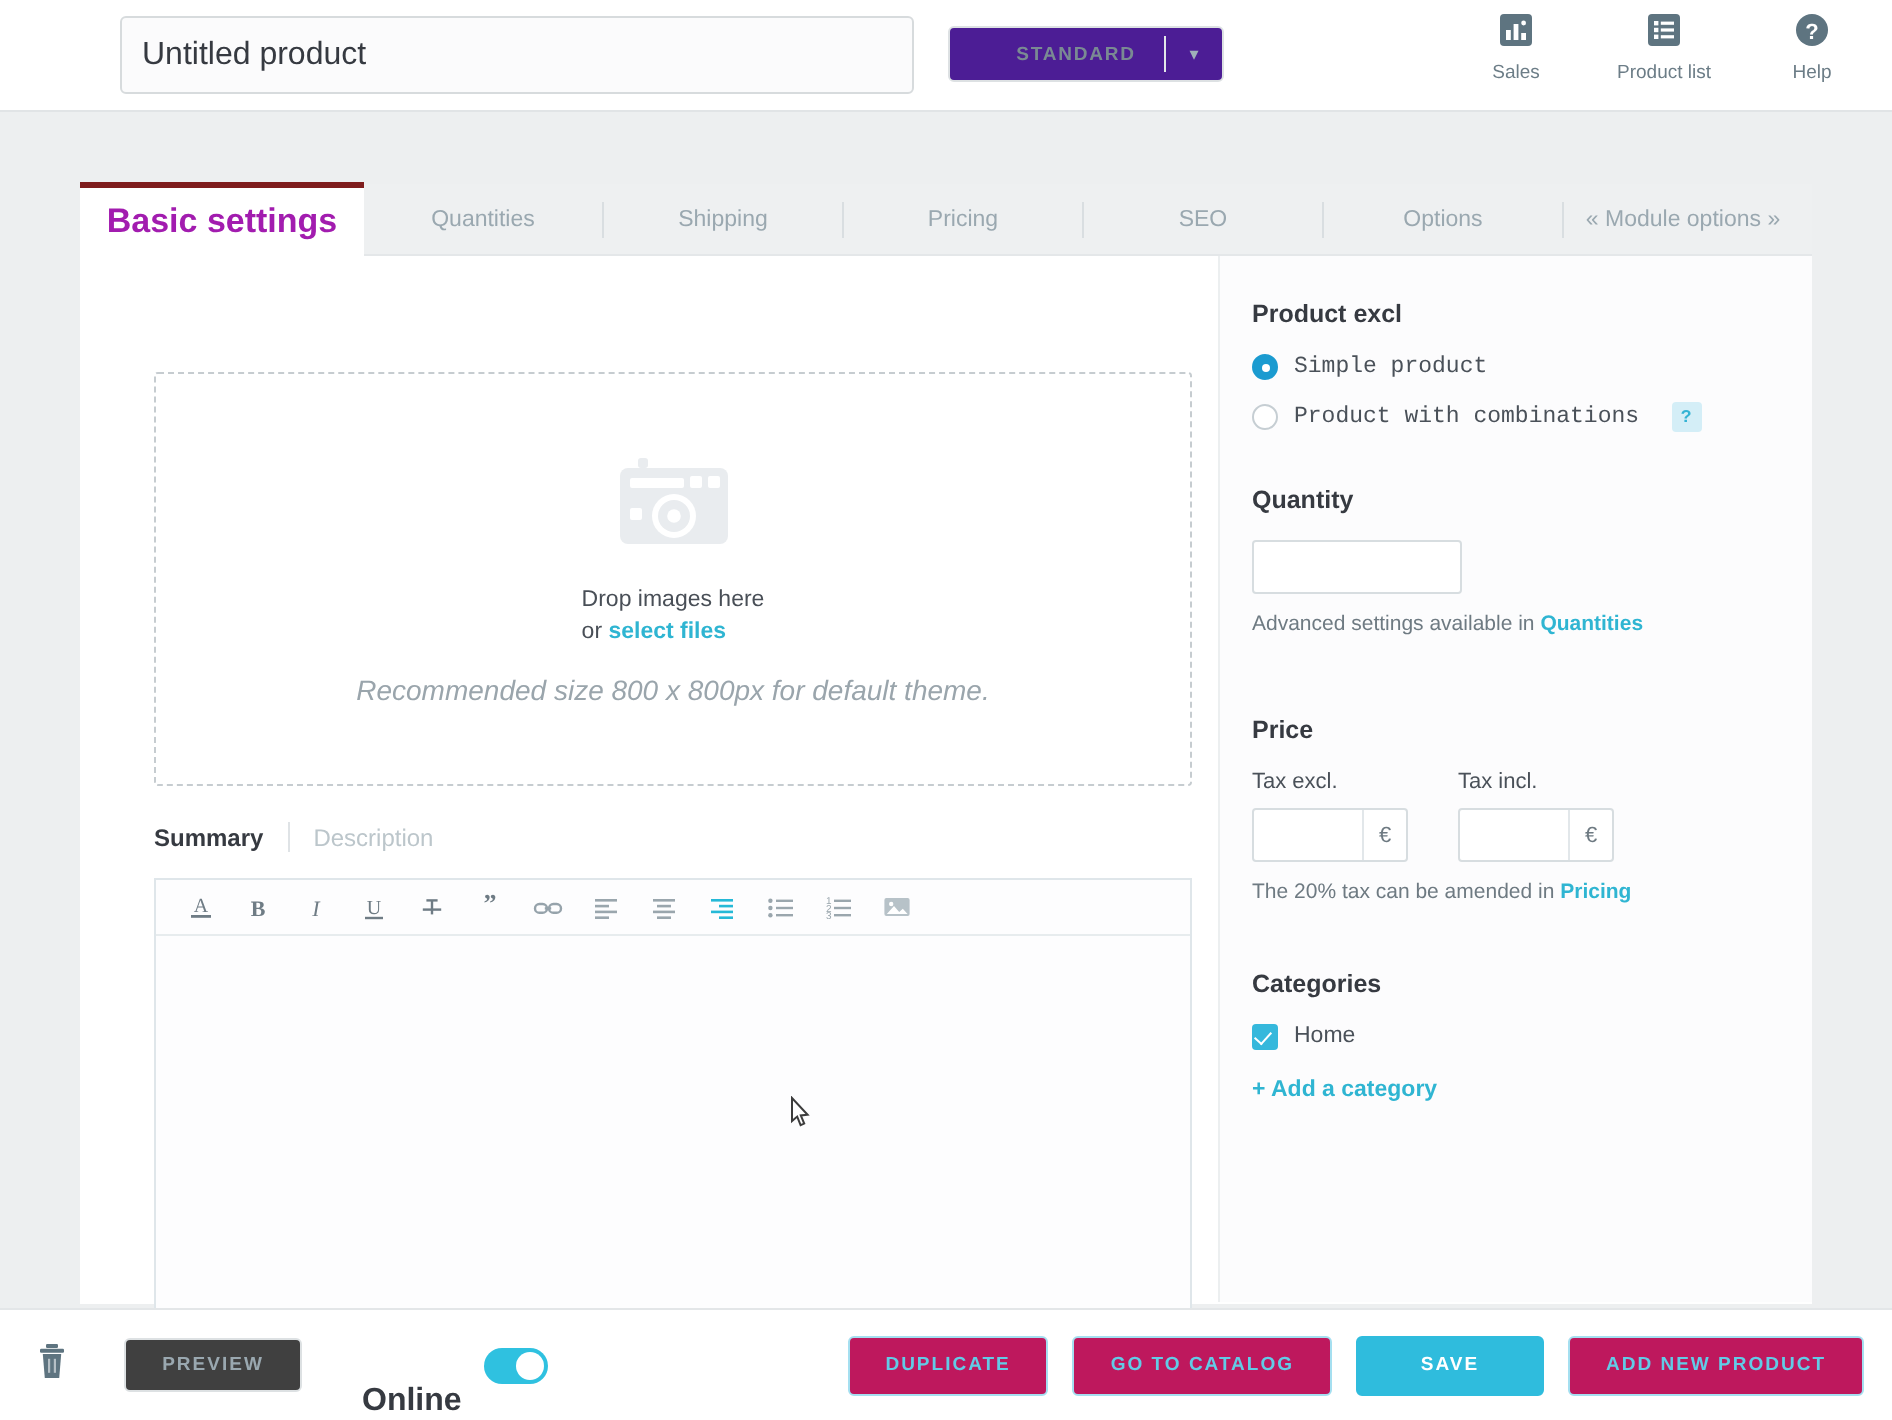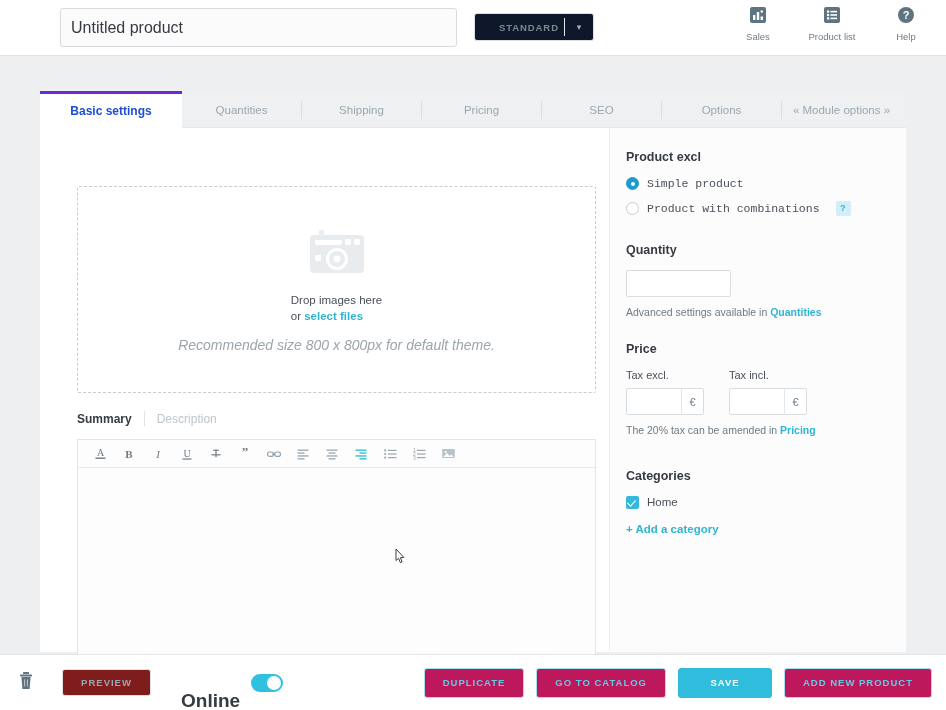--- a/index.html
+++ b/index.html
@@ -22,23 +22,23 @@
     width: 397px; height: 39px;
     border: 1px solid #d7dbdd; border-radius: 3px;
     background: #fbfbfc;
     font-family: "Liberation Sans", sans-serif;
     font-size: 16px; color: #363a41;
     padding: 0 10px;
     outline: none;
   }
   .std-select {
     position: absolute; left: 474px; top: 13px;
-    width: 120px; height: 28px;
+    width: 138px; height: 28px;
     border: 1px solid #dde1e3; border-radius: 3px;
-    background: #0f172a;
+    background: #4c1d95;
     display: flex; align-items: center;
     cursor: pointer;
     padding-left: 19px;
   }
   .std-select .lbl {
     flex: 1; text-align: center;
     font-size: 9.5px; letter-spacing: .9px; font-weight: bold;
     color: #7a8a93;
   }
   .std-select .div { width: 1px; height: 18px; background: #e3e7e9; }
@@ -81,22 +81,22 @@
     position: relative;
     display: flex; align-items: center; justify-content: center;
     font-size: 11.5px; color: #9aa8b0;
     cursor: pointer;
     height: 36px;
   }
   .tab.w1 { width: 142px; }
   .tab.w2 { width: 119px; }
   .tab.active {
     background: #ffffff;
-    color: #1d4ed8; font-weight: bold; font-size: 12px;
-    border-top: 3px solid #6d28d9;
+    color: #a21caf; font-weight: bold; font-size: 17px;
+    border-top: 3px solid #7f1d1d;
     height: 37px; margin-top: -1px;
   }
   .tabdiv { width: 1px; height: 18px; background: #d9dee1; align-self: center; }
 
   
   .cbody { display: flex; height: 523px; }
   .colL { width: 569px; position: relative; }
   .colR {
     width: 297px; background: #fcfcfd;
     border-left: 1px solid #eceff0;
@@ -252,24 +252,24 @@
   }
   .trash { margin-left: 18px; cursor: pointer; }
   .btn {
     border-radius: 3px; cursor: pointer;
     display: flex; align-items: center; justify-content: center;
     font-family: "Liberation Sans", sans-serif;
     font-size: 9.5px; letter-spacing: 1px; font-weight: bold;
   }
   .btn-preview {
     margin-left: 28px; width: 89px; height: 27px;
-    border: 1px solid #dde1e3; background: #7f1d1d; color: #9aa8b0;
+    border: 1px solid #dde1e3; background: #404040; color: #9aa8b0;
   }
   .online-lbl {
-    margin-left: 30px; font-size: 19px; font-weight: bold; color: #363a41; margin-top: 36px;
+    margin-left: 30px; font-size: 16px; font-weight: bold; color: #363a41; margin-top: 36px;
   }
   .toggle {
     margin-left: 11px; width: 32px; height: 18px;
     border-radius: 9px; background: #2fc1e0;
     position: relative; cursor: pointer;
   }
   .toggle .knob {
     position: absolute; right: 2px; top: 2px;
     width: 14px; height: 14px; border-radius: 50%; background: #fff;
   }
@@ -529,21 +529,21 @@
       </div>
 
       <div class="rsec" style="margin-top:27px">
         <div class="rtitle">Quantity</div>
         <input class="qty-input" value="" style="">
         <div class="hinttext">
           <span>Advanced settings available in </span><a>Quantities</a>
         </div>
       </div>
 
-      <div class="rsec" style="margin-top:24px">
+      <div class="rsec" style="margin-top:40px">
         <div class="rtitle">Price</div>
         <div class="price-row">
           <div class="price-col">
             <div class="plabel">Tax excl.</div>
             <div class="price-field">
               <input value="" style="">
               <span class="cur">€</span>
             </div>
           </div>
           <div class="price-col">

